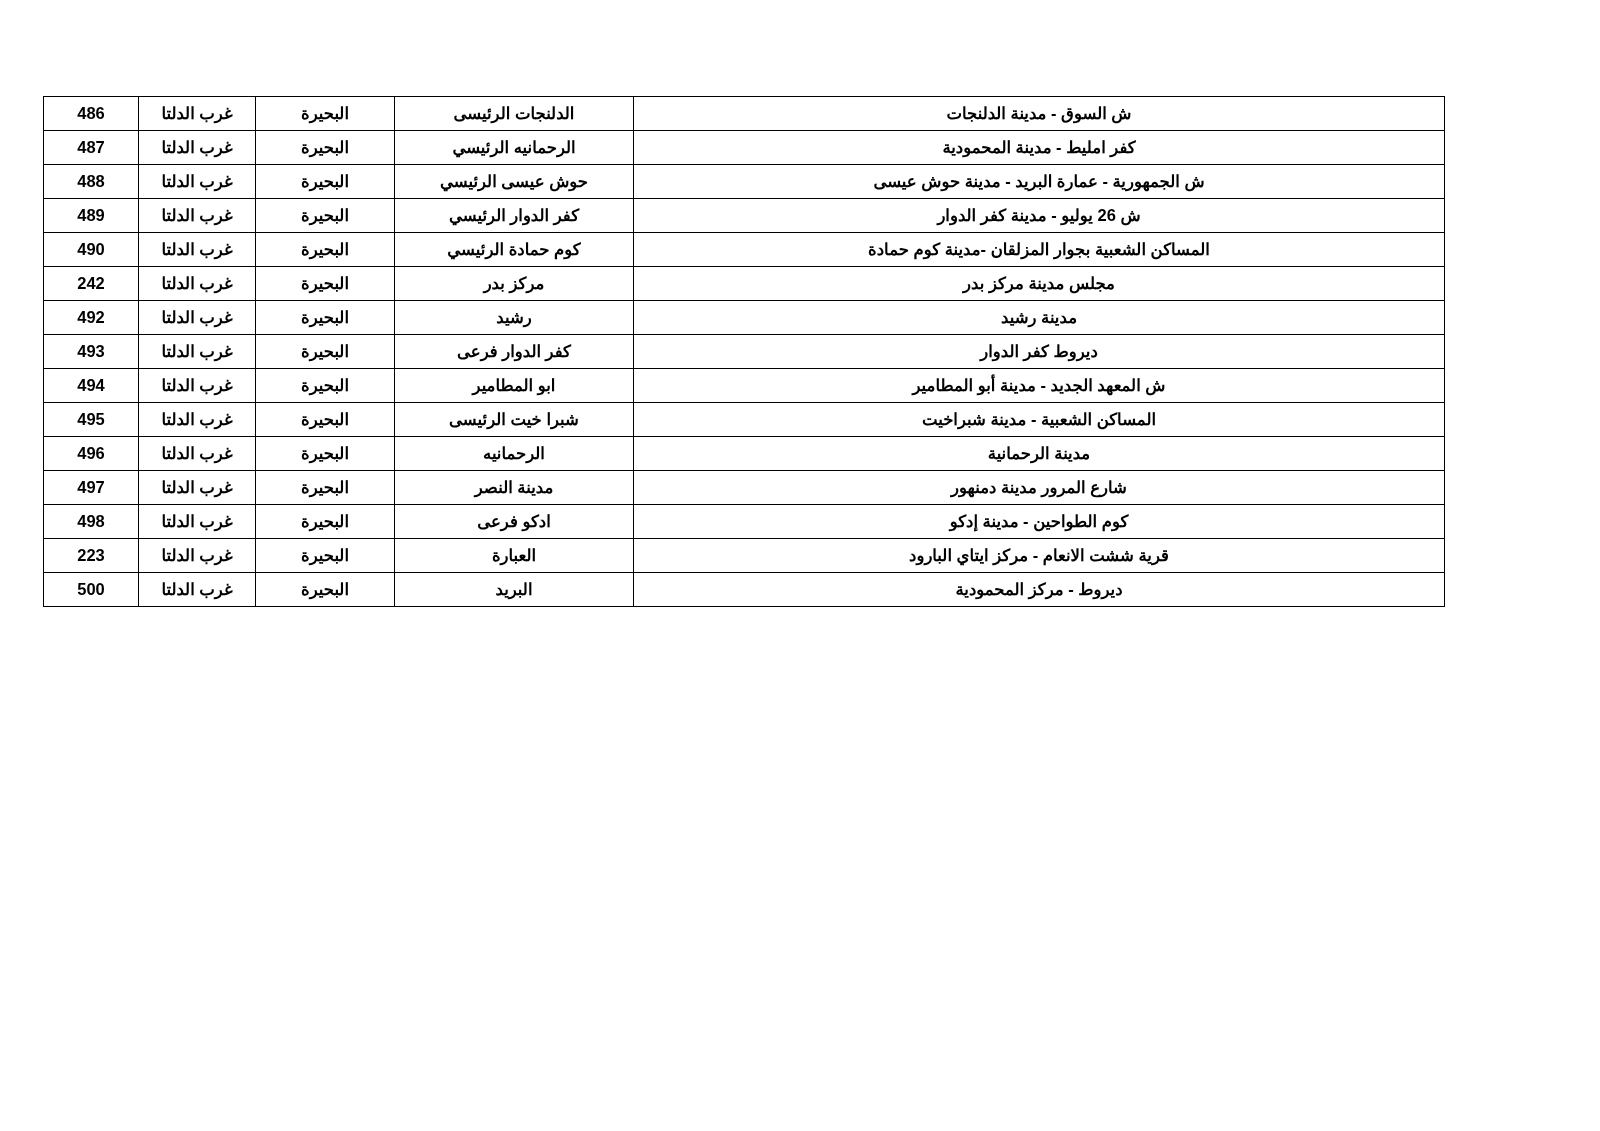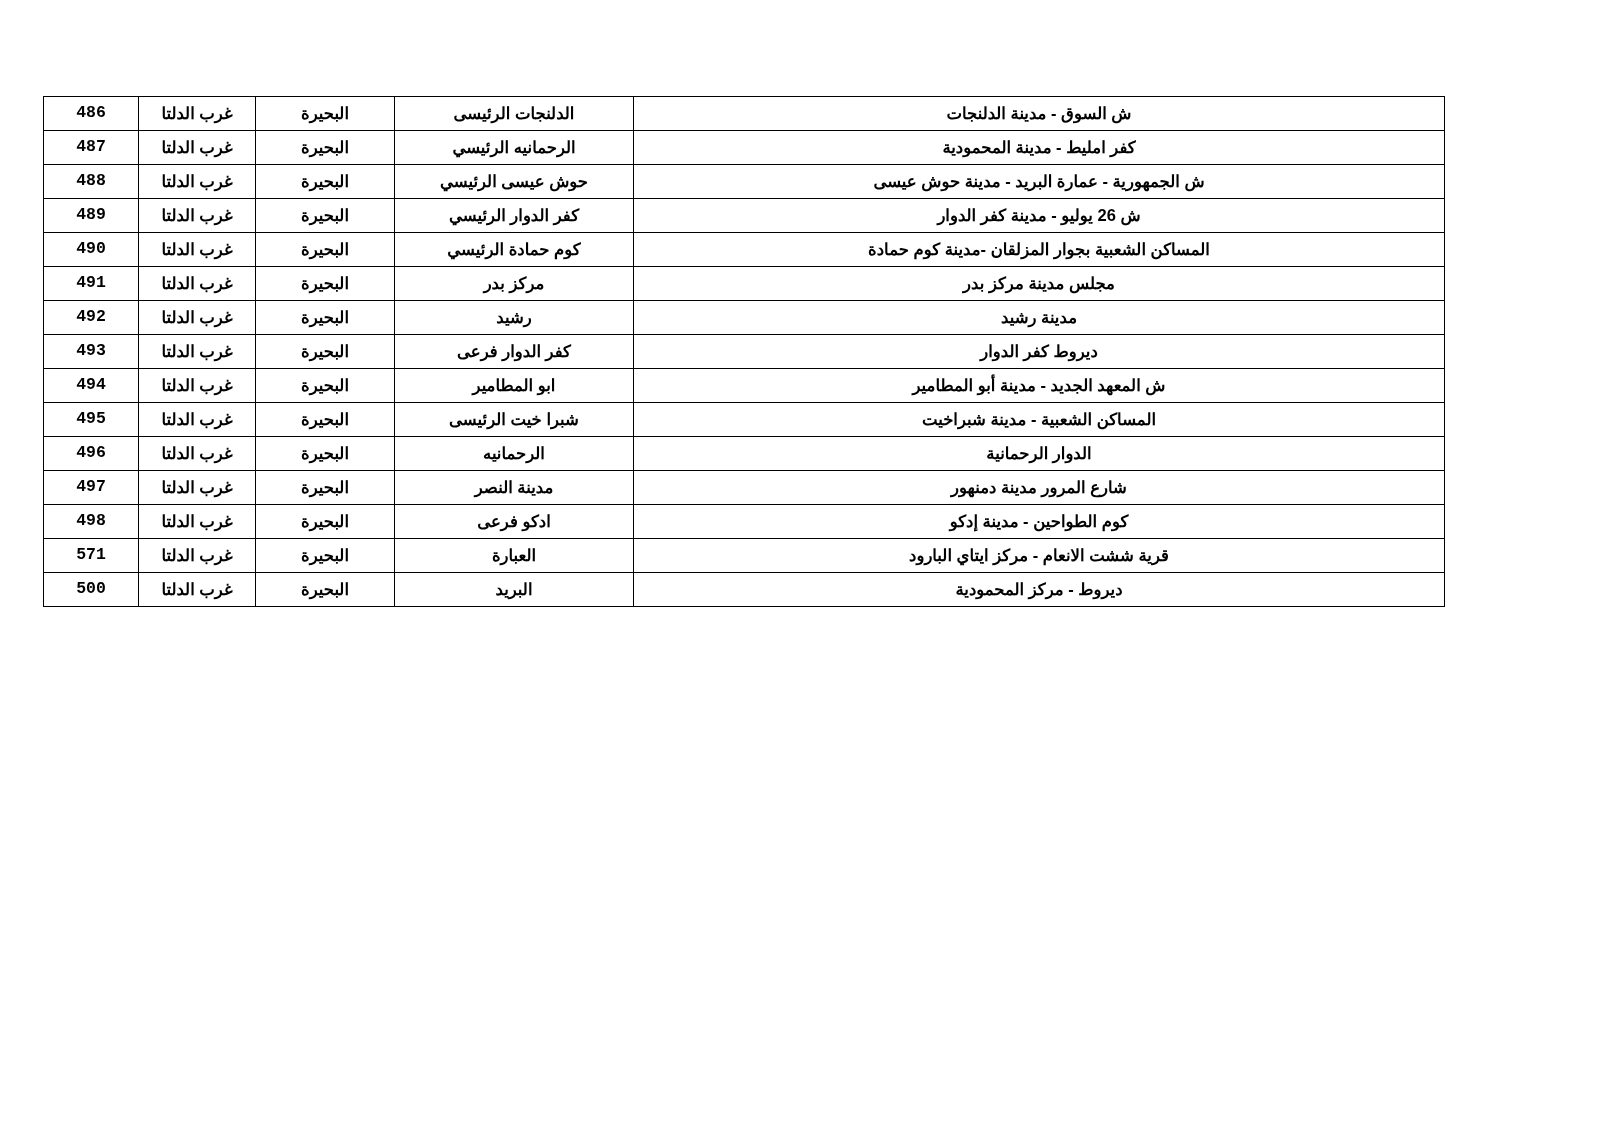--- a/index.html
+++ b/index.html
@@ -39,21 +39,21 @@
     text-align: center;
     vertical-align: middle;
     font-weight: bold;
     font-size: 16.5px;
     line-height: 1.15;
     white-space: nowrap;
     overflow: hidden;
   }
   td.col-num {
     width: 78px;
-    font-family: Liberation Mono, monospace;
+    font-family: Liberation Sans, sans-serif;
     font-size: 17px;
     font-weight: normal;
   }
   td.col-region {
     width: 100px;
     font-size: 16px;
   }
   td.col-gov {
     width: 122px;
     font-size: 16px;
@@ -107,21 +107,21 @@
             <td class="col-office">كوم حمادة الرئيسي</td>
             <td class="col-gov">البحيرة</td>
             <td class="col-region">غرب الدلتا</td>
             <td class="col-num">490</td>
           </tr>
           <tr>
             <td class="col-address">مجلس مدينة مركز بدر</td>
             <td class="col-office">مركز بدر</td>
             <td class="col-gov">البحيرة</td>
             <td class="col-region">غرب الدلتا</td>
-            <td class="col-num">491</td>
+            <td class="col-num">242</td>
           </tr>
           <tr>
             <td class="col-address">مدينة رشيد</td>
             <td class="col-office">رشيد</td>
             <td class="col-gov">البحيرة</td>
             <td class="col-region">غرب الدلتا</td>
             <td class="col-num">492</td>
           </tr>
           <tr>
             <td class="col-address">ديروط كفر الدوار</td>
@@ -138,21 +138,21 @@
             <td class="col-num">494</td>
           </tr>
           <tr>
             <td class="col-address">المساكن الشعبية - مدينة شبراخيت</td>
             <td class="col-office">شبرا خيت الرئيسى</td>
             <td class="col-gov">البحيرة</td>
             <td class="col-region">غرب الدلتا</td>
             <td class="col-num">495</td>
           </tr>
           <tr>
-            <td class="col-address">الدوار الرحمانية</td>
+            <td class="col-address">مدينة الرحمانية</td>
             <td class="col-office">الرحمانيه</td>
             <td class="col-gov">البحيرة</td>
             <td class="col-region">غرب الدلتا</td>
             <td class="col-num">496</td>
           </tr>
           <tr>
             <td class="col-address">شارع المرور مدينة دمنهور</td>
             <td class="col-office">مدينة النصر</td>
             <td class="col-gov">البحيرة</td>
             <td class="col-region">غرب الدلتا</td>
@@ -163,21 +163,21 @@
             <td class="col-office">ادكو فرعى</td>
             <td class="col-gov">البحيرة</td>
             <td class="col-region">غرب الدلتا</td>
             <td class="col-num">498</td>
           </tr>
           <tr>
             <td class="col-address">قرية ششت الانعام - مركز ايتاي البارود</td>
             <td class="col-office">العبارة</td>
             <td class="col-gov">البحيرة</td>
             <td class="col-region">غرب الدلتا</td>
-            <td class="col-num">571</td>
+            <td class="col-num">223</td>
           </tr>
           <tr>
             <td class="col-address">ديروط - مركز المحمودية</td>
             <td class="col-office">البريد</td>
             <td class="col-gov">البحيرة</td>
             <td class="col-region">غرب الدلتا</td>
             <td class="col-num">500</td>
           </tr>
         </tbody>
     </table>

